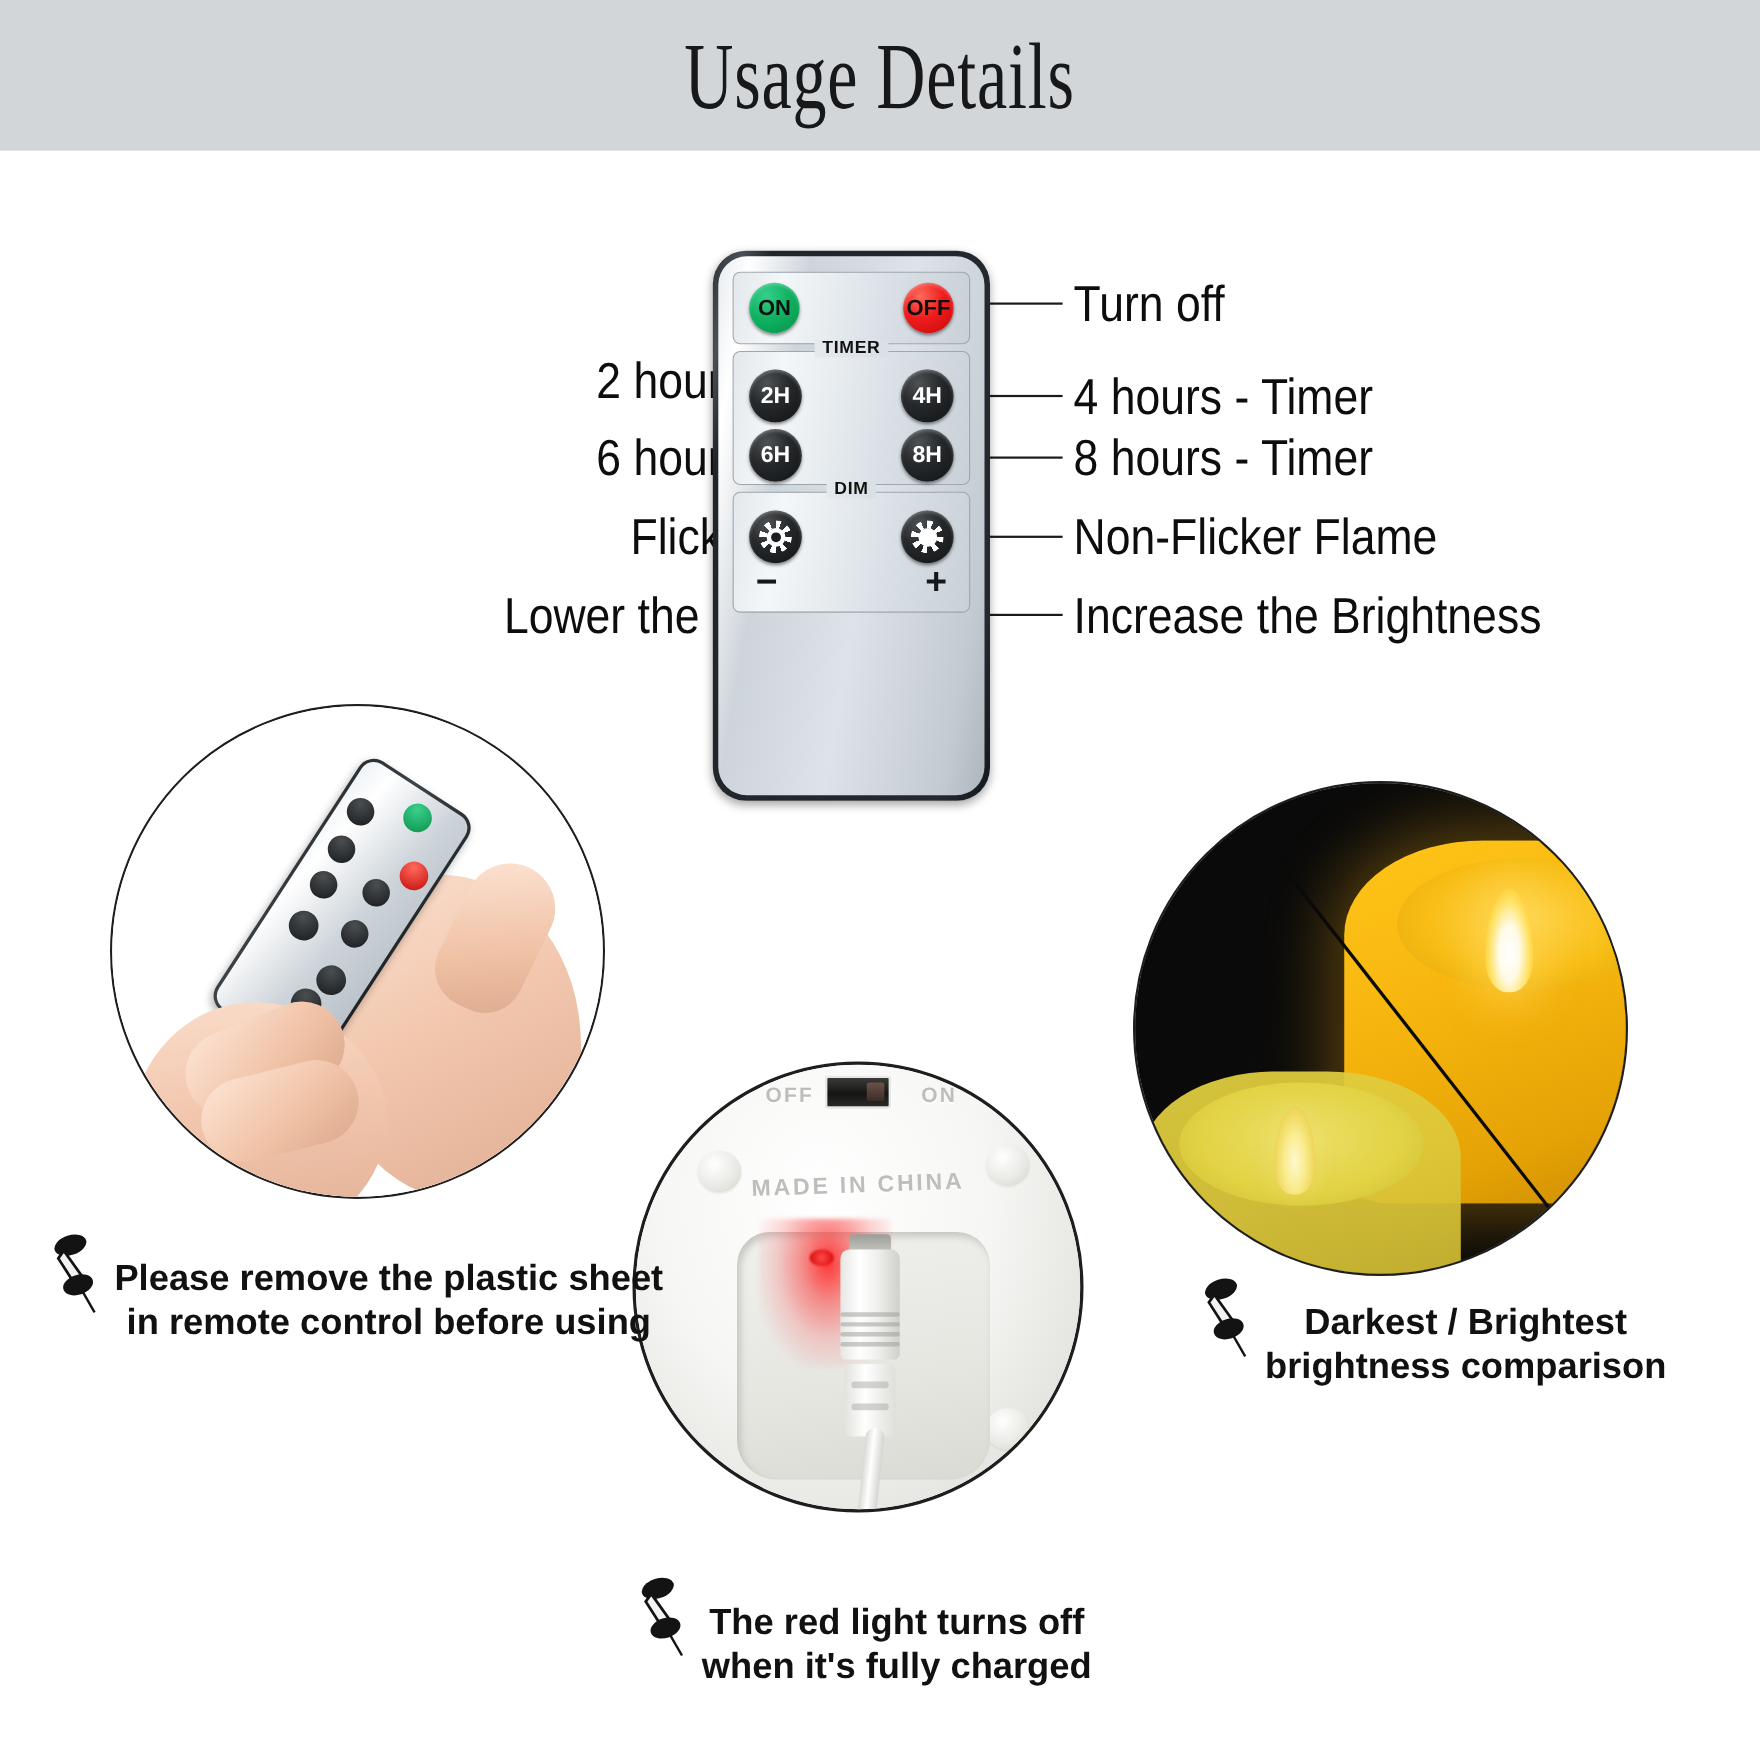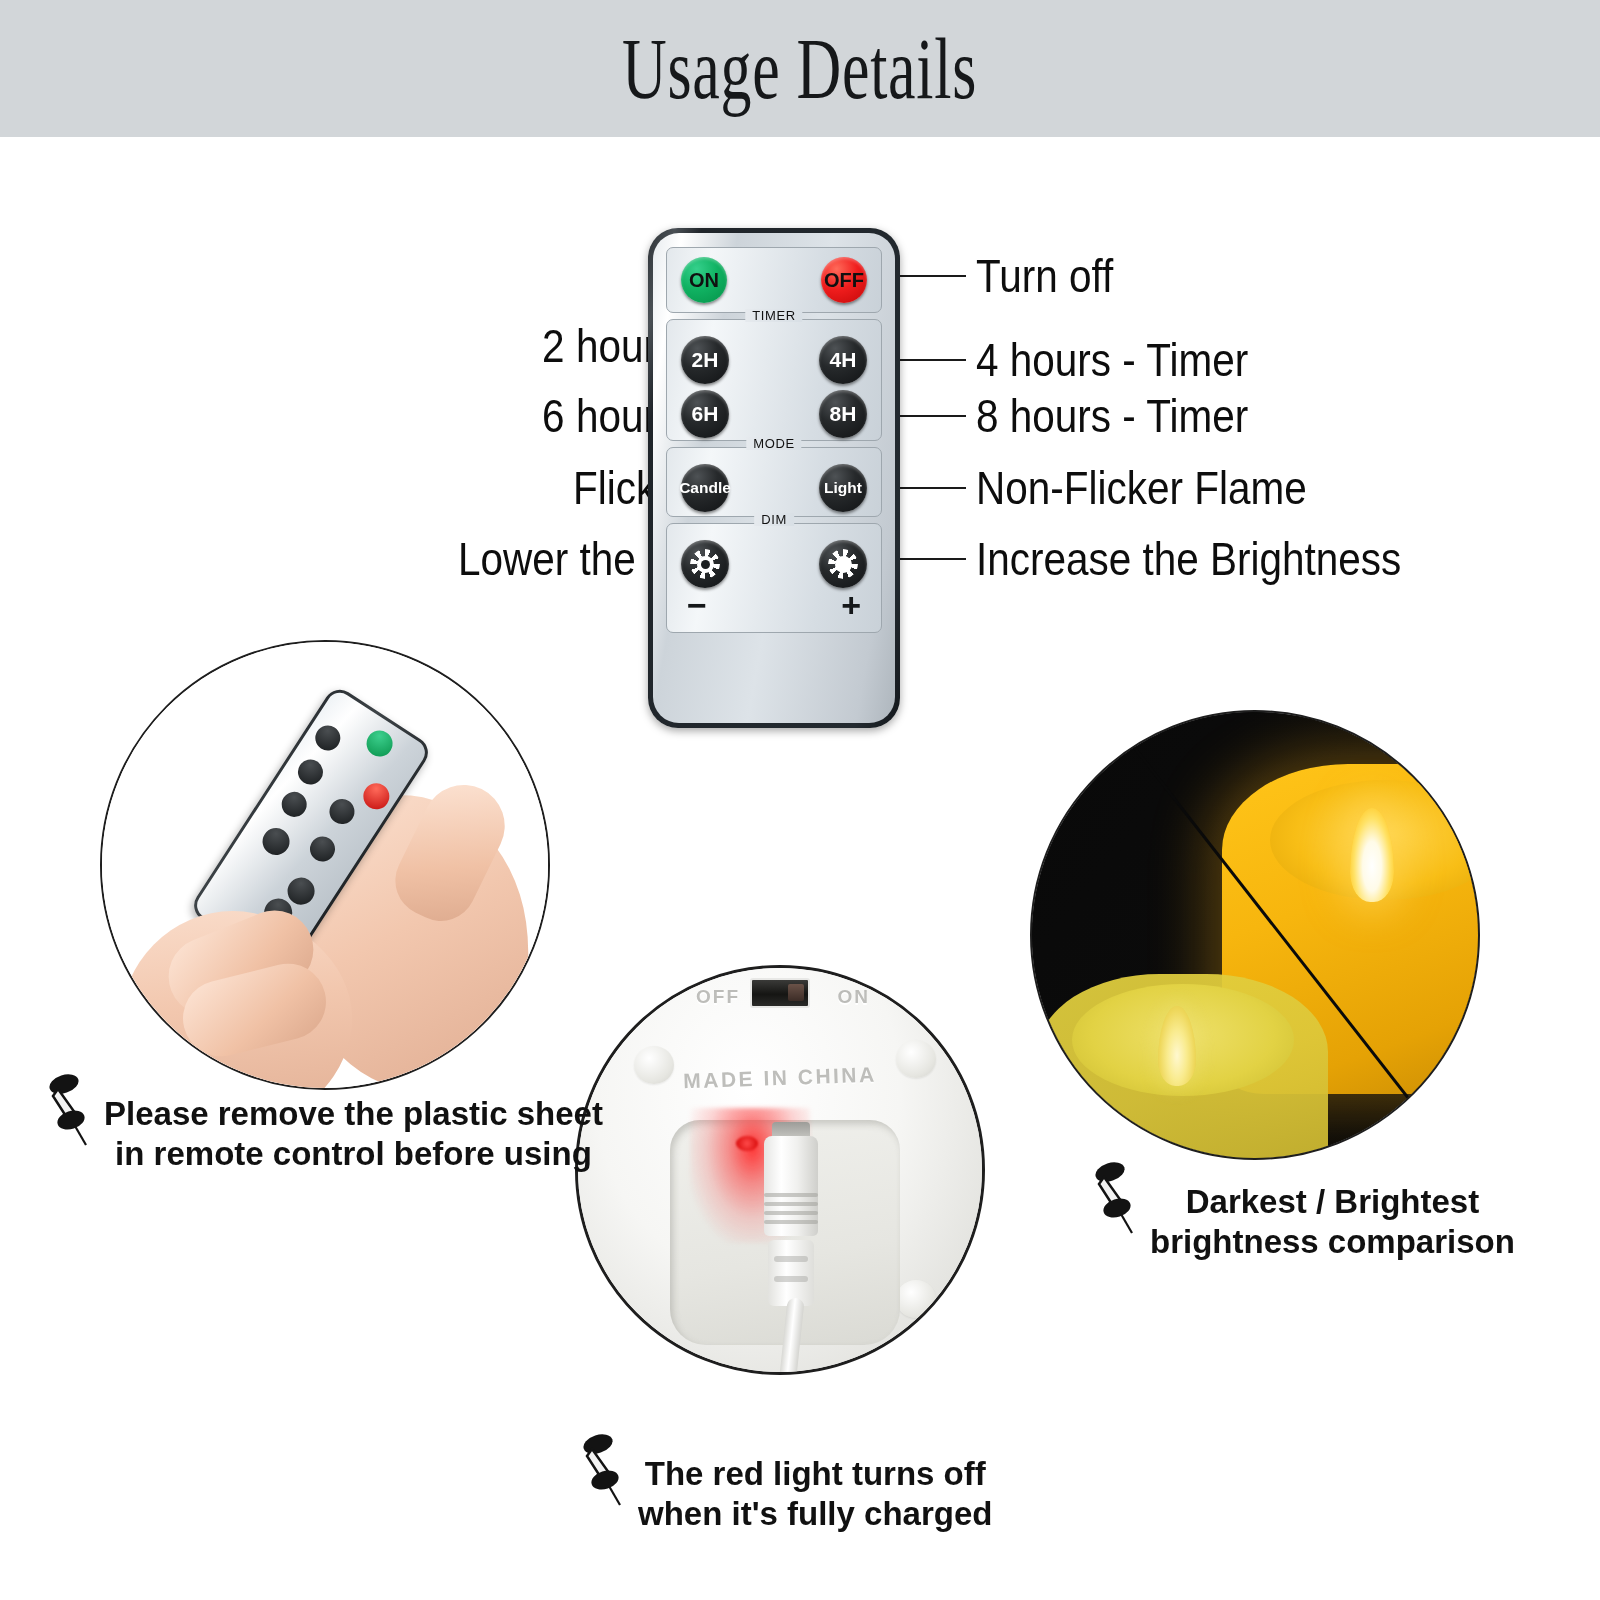--- a/index.html
+++ b/index.html
@@ -104,22 +104,22 @@
     background: linear-gradient(100deg,#e3e8ec 0%,#f4f7f9 20%,#d6dde3 70%,#c9d1d8 100%);
     box-sizing: border-box;
     margin-bottom: 6px;
   }
   .panel-title {
     position: absolute;
     top: -11px; left: 50%;
     transform: translateX(-50%);
     background: linear-gradient(100deg,#e6eaee,#d8dfe5);
     padding: 0 7px;
-    font-size: 13px;
-    font-weight: normal;
+    font-size: 16px;
+    font-weight: bold;
     color: #111;
     letter-spacing: .6px;
     line-height: 1;
     font-family: "Liberation Sans", sans-serif;
   }
 
   .panel-onoff { height: 66px; display: flex; align-items: center; justify-content: space-between; padding: 0 14px; }
   .panel-timer { height: 122px; padding: 16px 14px 8px; }
   .panel-mode  { height: 70px;  padding: 16px 14px 6px; }
   .panel-dim   { height: 110px; padding: 16px 14px 4px; margin-bottom: 0; }
@@ -383,21 +383,21 @@
     transform: rotate(52deg);
     transform-origin: center;
   }
 
   
   .caption {
     position: absolute;
     display: flex;
     align-items: flex-start;
   }
-  #caption-plastic-sheet  { left: 44px;   top: 1070px; }
+  #caption-plastic-sheet  { left: 44px;   top: 1118px; }
   #caption-charged        { left: 578px;  top: 1430px; }
   #caption-brightness     { left: 1090px; top: 1158px; }
 
   .pin { width: 56px; height: 76px; flex: 0 0 auto; margin-top: 2px; }
   .caption-text {
     font-family: "Liberation Sans", sans-serif;
     font-size: 33px;
     font-weight: bold;
     color: #111;
     line-height: 1.22;
@@ -475,27 +475,20 @@
       <div class="btn-row">
         <div class="rbtn dark">2H</div>
         <div class="rbtn dark">4H</div>
       </div>
       <div class="btn-row">
         <div class="rbtn dark">6H</div>
         <div class="rbtn dark">8H</div>
       </div>
     </div>
 
-    <div class="panel panel-mode">
-      <div class="panel-title">MODE</div>
-      <div class="btn-row">
-        <div class="rbtn dark small">Candle</div>
-        <div class="rbtn dark small">Light</div>
-      </div>
-    </div>
 
     <div class="panel panel-dim">
       <div class="panel-title">DIM</div>
       <div class="btn-row">
         <div class="rbtn dark">
           <span class="sun low">
             <span class="ring"></span>
               <span class="disc"></span>
               <span class="hole"></span>
           </span>

